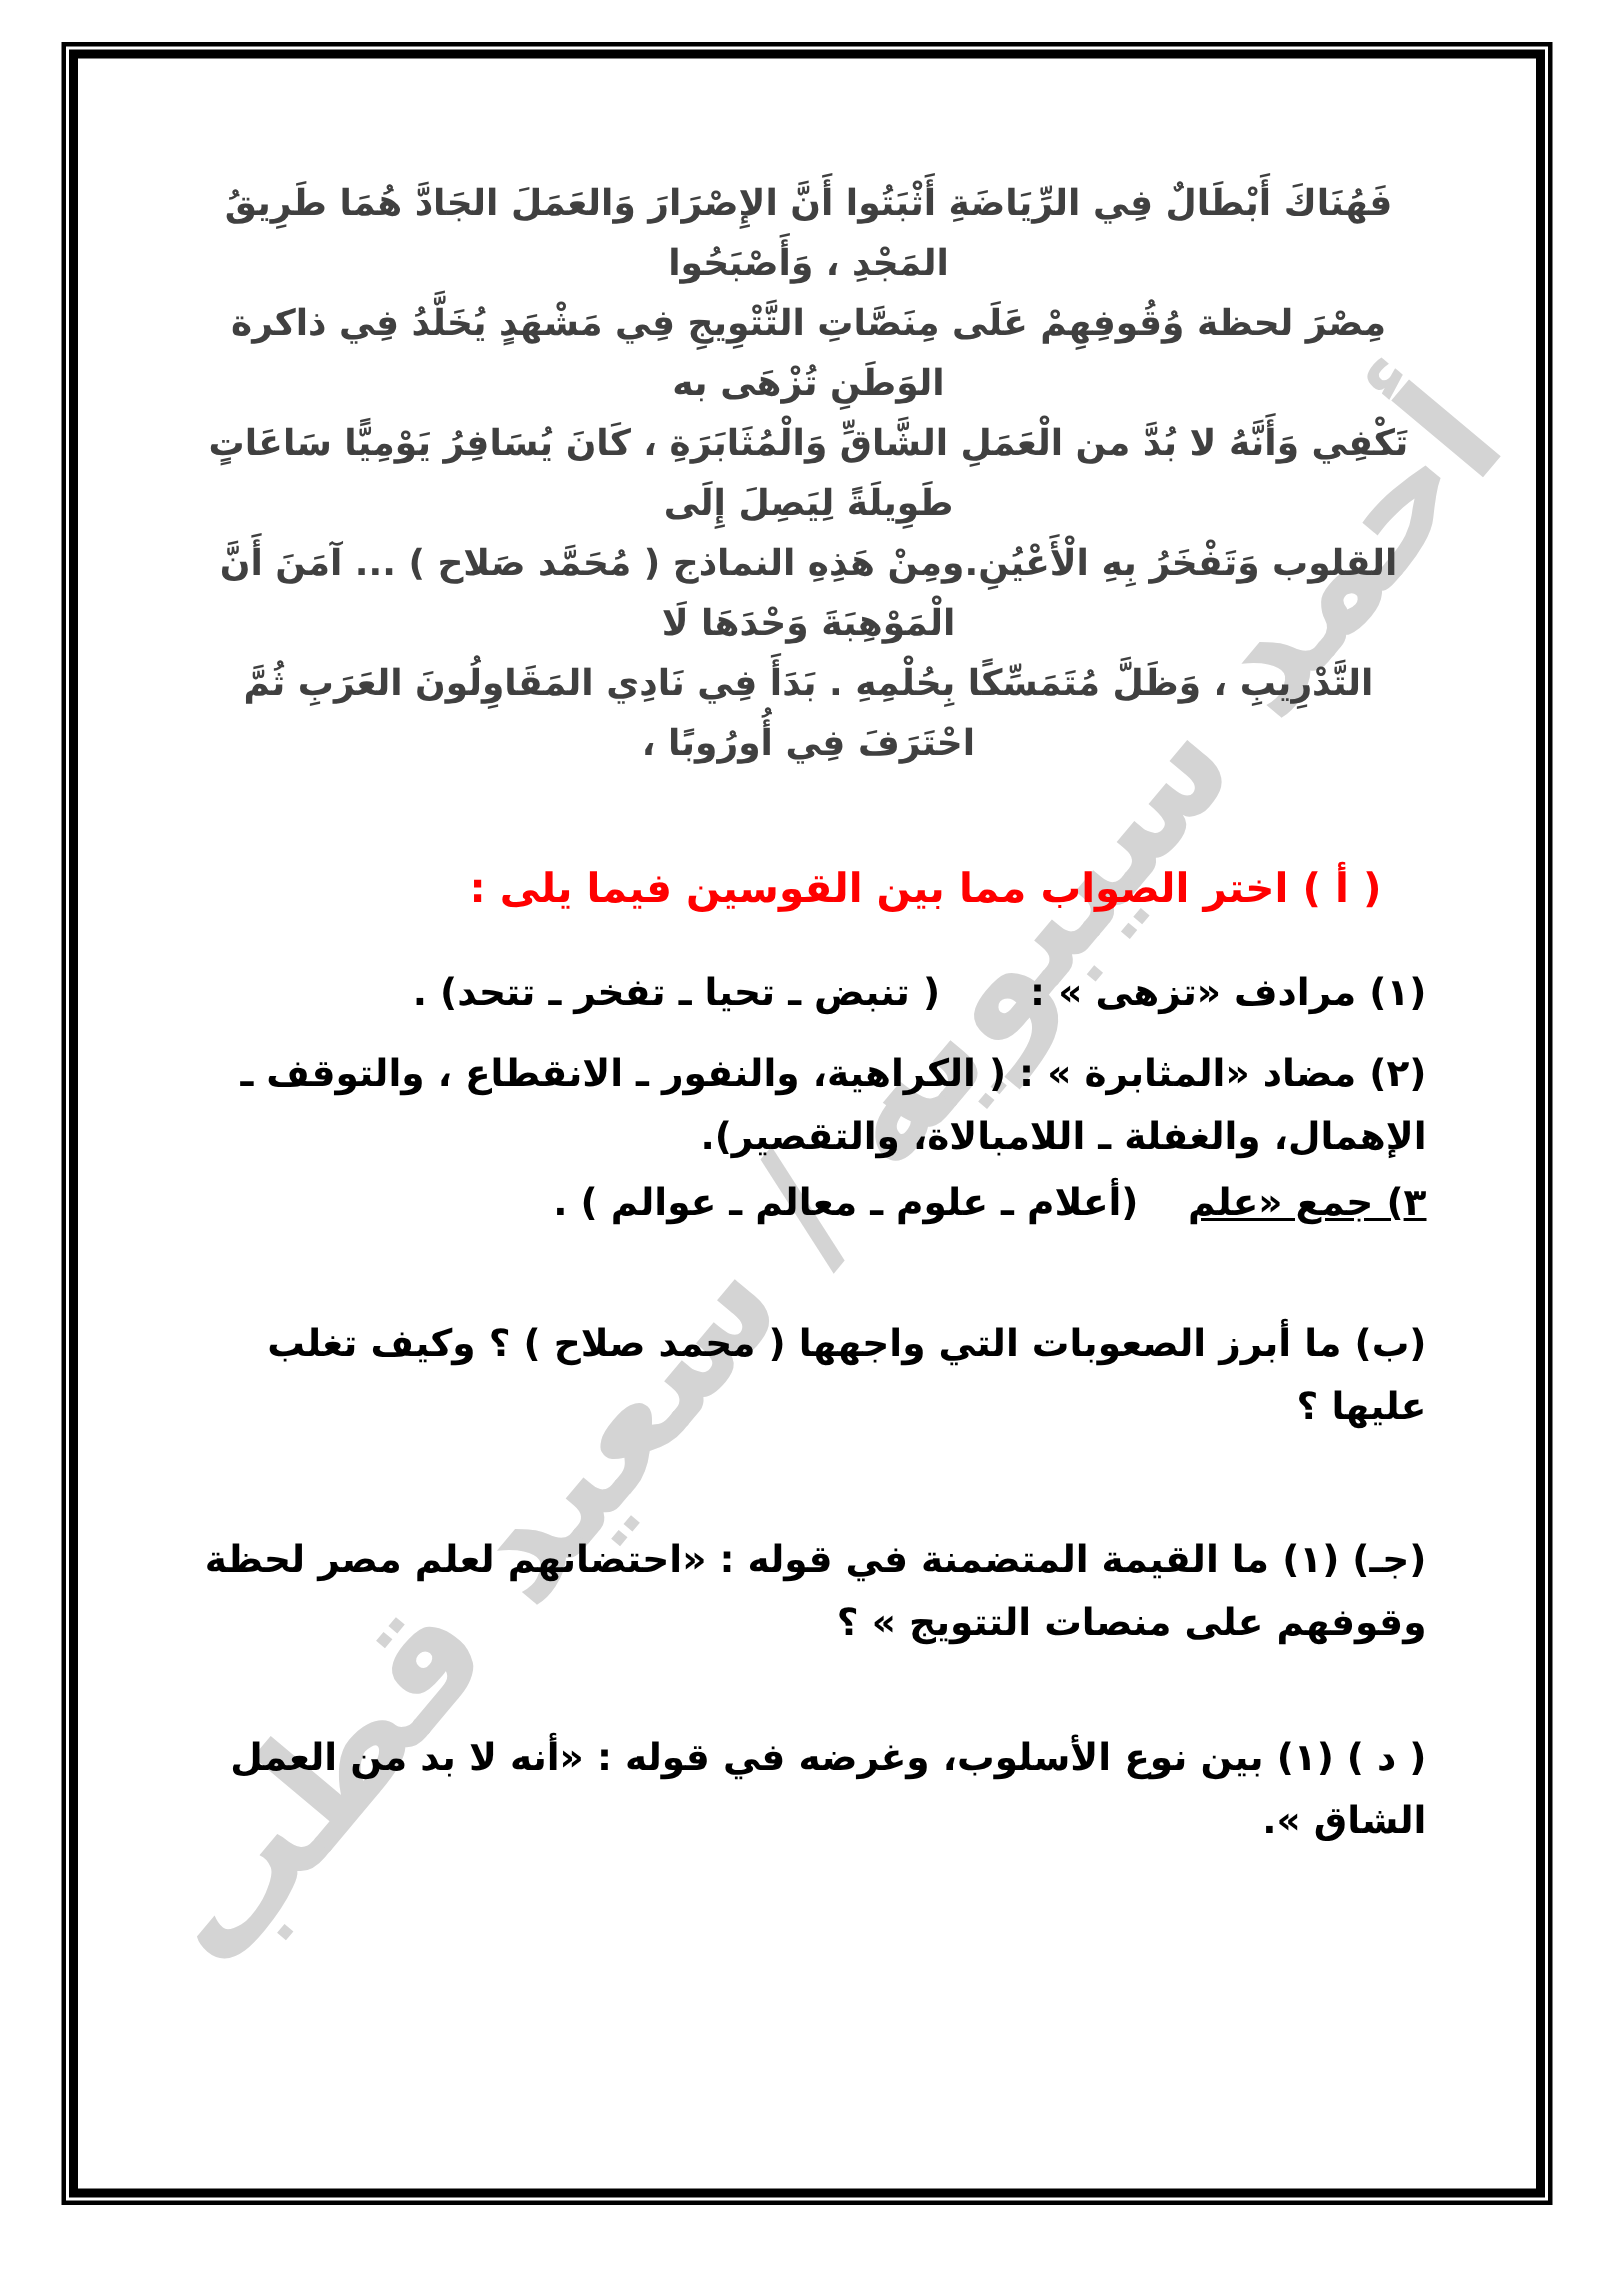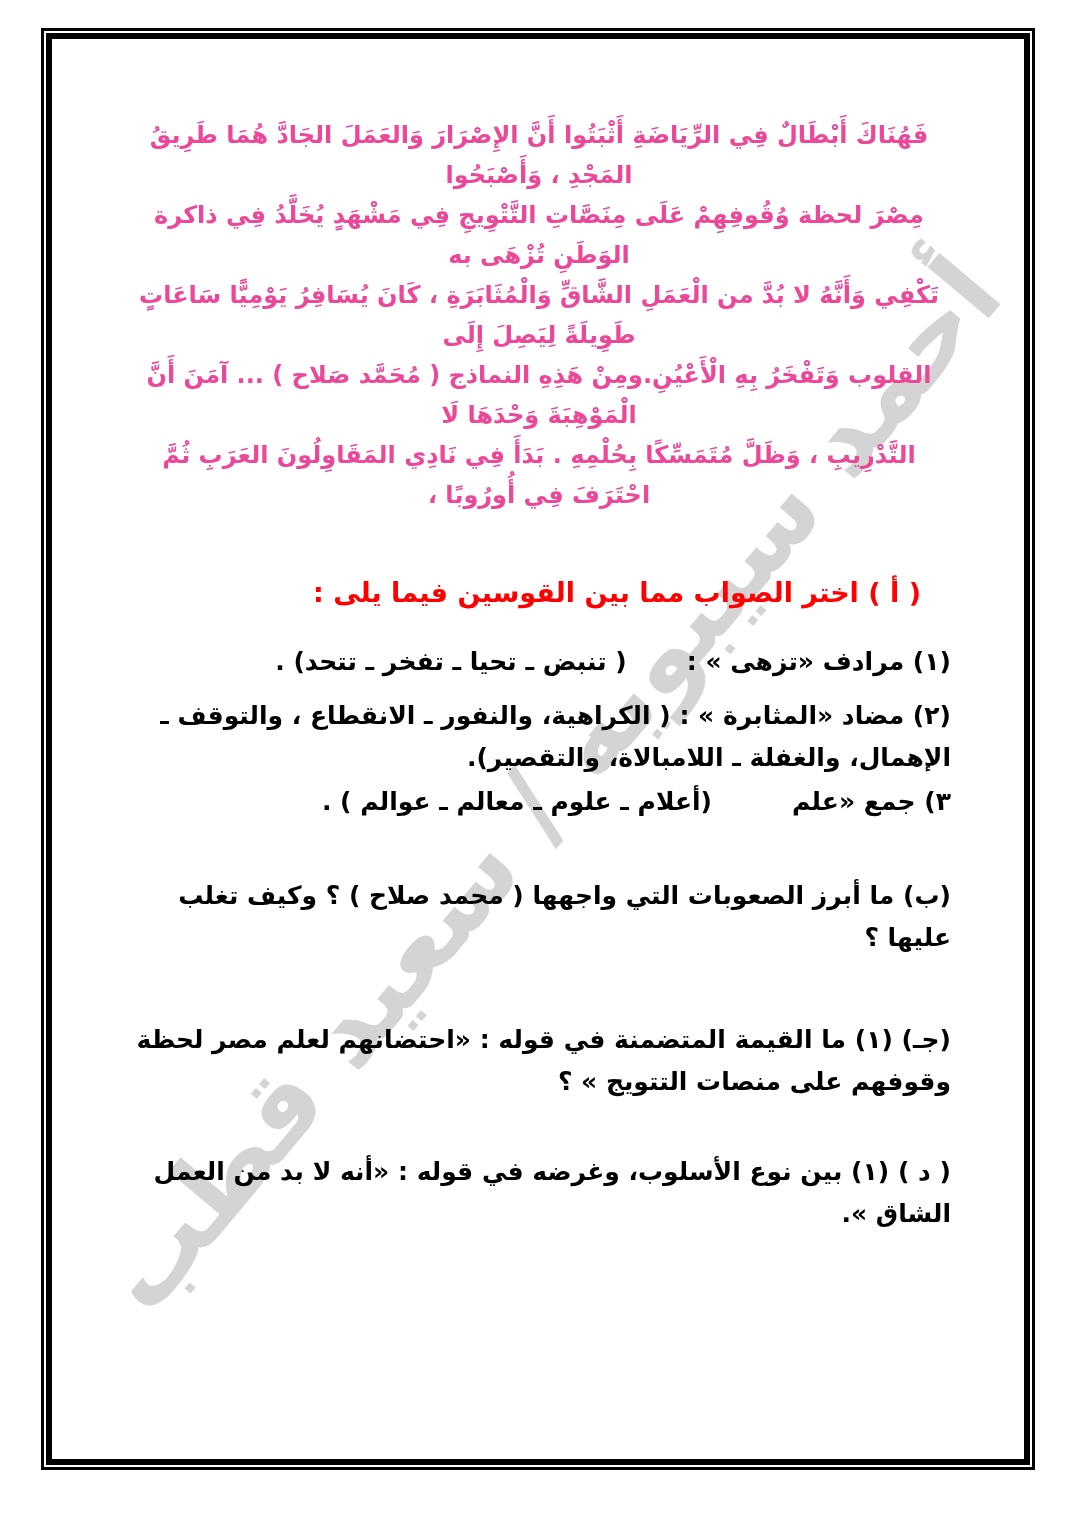--- a/index.html
+++ b/index.html
@@ -41,21 +41,21 @@
     position: absolute;
     left: 52px; top: 45px;
     width: 974px; height: 1417px;
     padding: 0 75px;
     box-sizing: border-box;
     z-index: 2;
     text-align: right;
   }
   .passage {
     margin-top: 70px;
-    color: #ec4899;
+    color: #404040;
     font-weight: bold;
     font-size: 24px;
     line-height: 40px;
     text-align: center;
   }
   .heading-a {
     margin-top: 58px;
     margin-left: 0;
     padding-left: 0;
     margin-right: 30px;
@@ -65,21 +65,21 @@
     line-height: 40px;
   }
   .q {
     color: #000000;
     font-weight: bold;
     font-size: 25px;
     line-height: 42px;
   }
   .q-row { display: flex; flex-direction: row; justify-content: flex-start; }
   .q-row .gap60 { margin-left: 60px; }
-  .q-row .gap65 { margin-left: 80px; }
+  .q-row .gap65 { margin-left: 33px; text-decoration: underline; }
   .q1 { margin-top: 28px; }
   .q2 { margin-top: 12px; }
   .q3 { margin-top: 2px; }
   .qb { margin-top: 52px; }
   .qc1 { margin-top: 60px; }
   .qc2 { margin-top: 62px; }
   .qd1 { margin-top: 48px; }
 </style>
 </head>
 <body>

